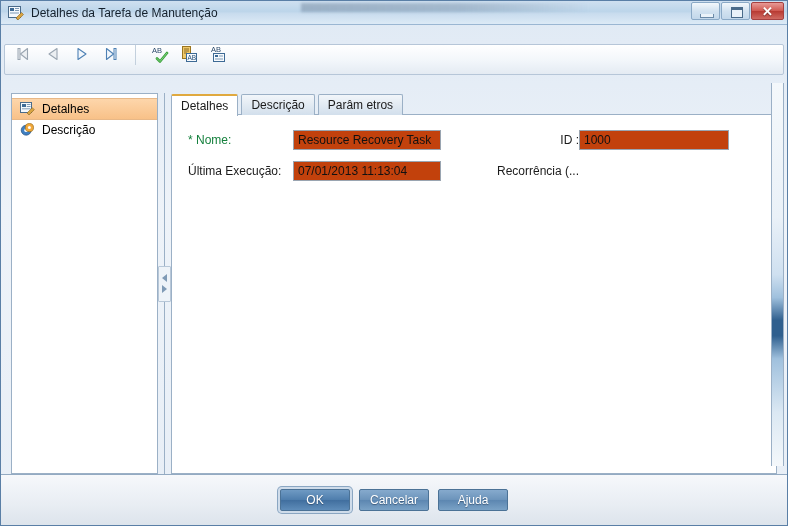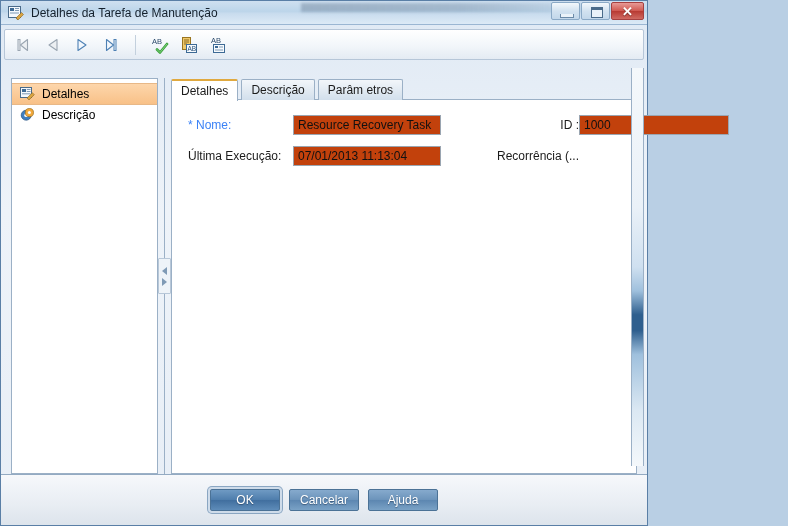--- a/index.html
+++ b/index.html
@@ -2,21 +2,21 @@
 <html><head>
 <meta charset="utf-8">
 <style>
   html,body{margin:0;padding:0;}
   body{
     width:788px;height:526px;overflow:hidden;
     font-family:"Liberation Sans",sans-serif;font-size:12px;color:#000;
     background:#b9cfe4;
   }
   .window{
-    position:absolute;left:0;top:0;width:648px;height:526px;
+    position:absolute;left:0;top:0;width:788px;height:526px;
     box-sizing:border-box;
     border:1px solid #5a7fa6;
     background:linear-gradient(180deg,#dfe9f4 0%,#eef3f9 40%,#e7eef6 100%);
     display:flex;flex-direction:column;
   }
   
   .titlebar{
     position:relative;height:23px;flex:0 0 23px;
     background:linear-gradient(180deg,#cfe0f0 0%,#bcd5ea 45%,#c9dcee 55%,#dceaf6 100%);
     border-bottom:1px solid #9ab6d2;
@@ -40,24 +40,24 @@
     border-color:#a64040;width:33px;
     background:linear-gradient(180deg,#e79a96,#d05a52 48%,#b83b33 52%,#cf6a62);
   }
   .wb .min{position:absolute;left:8px;top:11px;width:12px;height:3px;border:1px solid #6b8aa8;border-top:none;background:#eaf2f9;}
   .wb .max{position:absolute;left:9px;top:4px;width:10px;height:9px;border:1px solid #4a6b8a;background:#eaf2f9;}
   .wb .max:after{content:"";position:absolute;left:0;top:0;right:0;height:2px;background:#4a6b8a;}
   .wb .xg{position:absolute;left:0;top:0;right:0;bottom:0;color:#fff;font-size:13px;font-weight:bold;
     display:flex;align-items:center;justify-content:center;line-height:1;text-shadow:0 1px 1px rgba(0,0,0,.4);}
   
   .toolbar{
-    flex:0 0 31px;height:31px;margin:4px 3px 0 3px;box-sizing:border-box;
+    flex:0 0 31px;height:31px;margin:19px 3px 0 3px;box-sizing:border-box;
     border:1px solid #b6c6d8;border-radius:2px;
     background:linear-gradient(180deg,#ffffff,#f2f6fa 55%,#e4ebf3);
-    display:flex;align-items:center;padding-left:10px;gap:11px;
+    display:flex;padding-left:10px;gap:11px;
   }
   .tb-sep{width:1px;height:20px;background:#c3d0dd;margin:0 4px;}
   .tbi{width:18px;height:18px;position:relative;display:block;}
   
   .body{flex:1 1 auto;position:relative;padding:18px 10px 0 10px;display:flex;}
   .sidebar{
     width:147px;flex:0 0 147px;box-sizing:border-box;
     border:1px solid #9bb0c6;background:#fff;
     padding-top:4px;
   }
@@ -90,21 +90,21 @@
   .tab.active{
     background:#fff;border-color:#9bb0c6;height:22px;
     border-top:2px solid #e0a93f;margin-bottom:-1px;position:relative;z-index:3;
   }
   .tabpanel{
     flex:1 1 auto;border:1px solid #9bb0c6;background:#fff;margin-top:-1px;
     padding:14px 16px 0 16px;box-sizing:border-box;
   }
   .formrow{display:flex;align-items:center;height:21px;margin-bottom:10px;}
   .lbl{font-size:12px;color:#1b1b1b;white-space:nowrap;}
-  .lbl.req{color:#3b82f6;}
+  .lbl.req{color:#15803d;}
   .col-a-lbl{width:105px;flex:0 0 105px;}
   .col-a-fld{width:148px;flex:0 0 148px;}
   .gap{width:38px;flex:0 0 38px;}
   .col-b-lbl{width:100px;flex:0 0 100px;text-align:right;}
   .col-b-fld{width:150px;flex:0 0 150px;}
   .fld{
     height:20px;box-sizing:border-box;border:1px solid #8d9aa8;
     font-size:12px;color:#111;padding:0 4px;display:flex;align-items:center;
     background:#fff;white-space:nowrap;overflow:hidden;
   }

